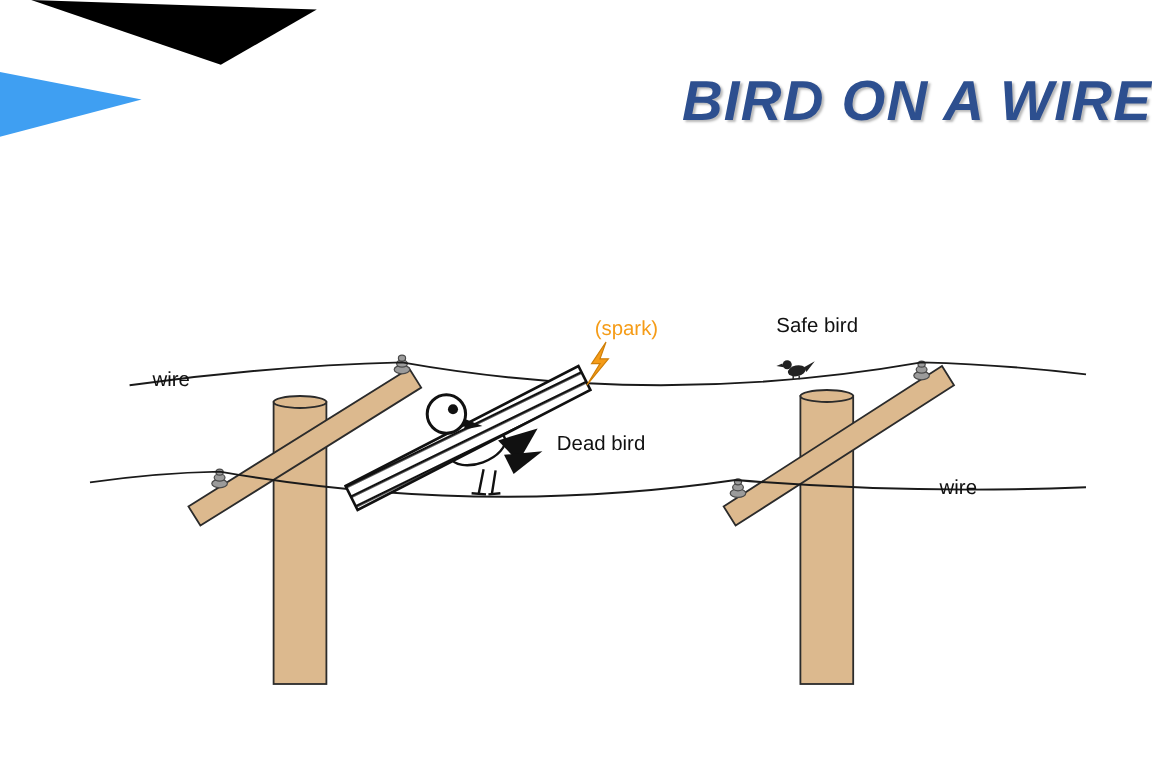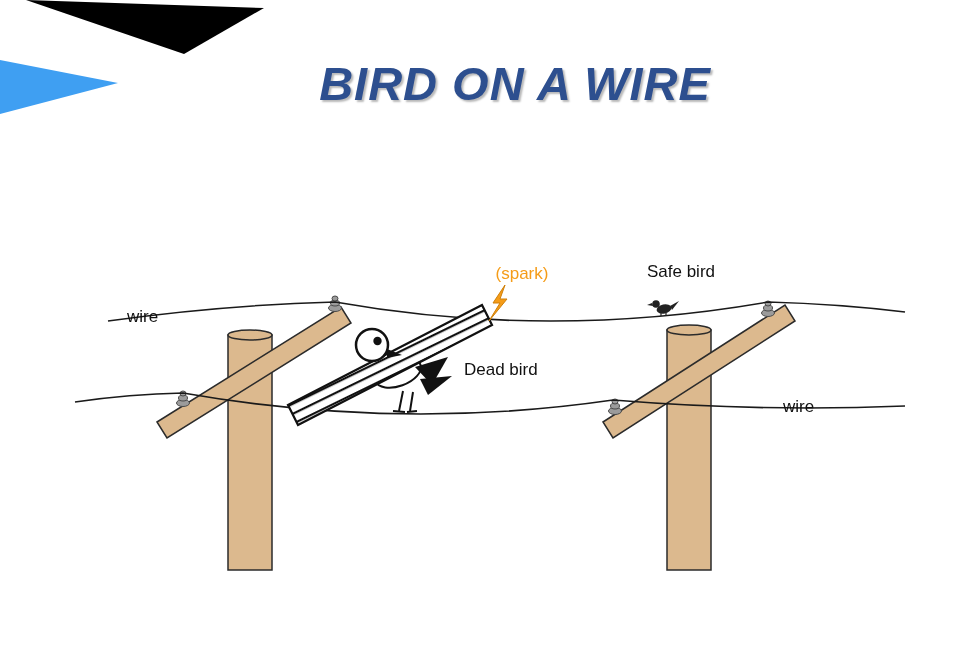--- a/index.html
+++ b/index.html
@@ -16,21 +16,21 @@
     top: 0; left: 0;
     width: 300px; height: 140px;
   }
   .title {
     position: absolute;
     top: 56px;
     left: 0;
     width: 100%;
     box-sizing: border-box;
     padding-left: 70px;
-    text-align: center;
+    text-align: right;
     font-size: 47px;
     font-weight: bold;
     font-style: italic;
     letter-spacing: 1px;
     color: #2d4f8f;
     text-shadow: 2px 2px 2px rgba(0,0,0,0.28);
     margin: 0;
   }
   .diagram-svg {
     position: absolute;

